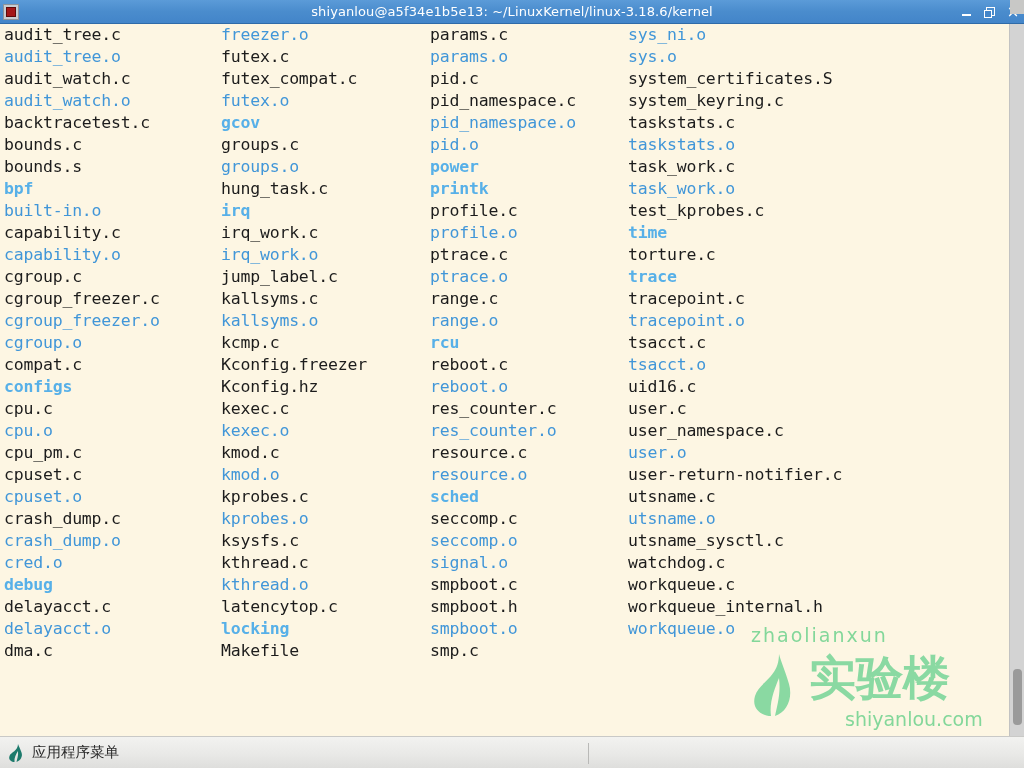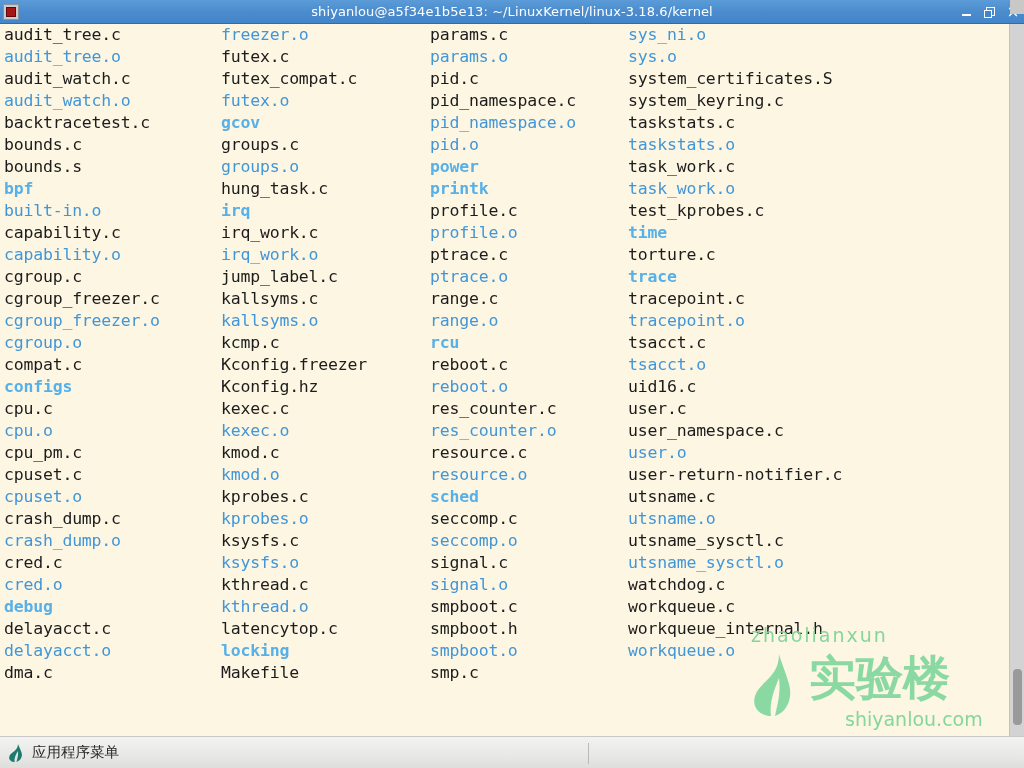--- a/index.html
+++ b/index.html
@@ -418,26 +418,20 @@
           <span class="cell c2 f-file">seccomp.c</span>
           <span class="cell c3 f-obj">utsname.o</span>
         </div>
         <div class="row">
           <span class="cell c0 f-obj">crash_dump.o</span>
           <span class="cell c1 f-file">ksysfs.c</span>
           <span class="cell c2 f-obj">seccomp.o</span>
           <span class="cell c3 f-file">utsname_sysctl.c</span>
         </div>
         <div class="row">
-          <span class="cell c0 f-file">cred.c</span>
-          <span class="cell c1 f-obj">ksysfs.o</span>
-          <span class="cell c2 f-file">signal.c</span>
-          <span class="cell c3 f-obj">utsname_sysctl.o</span>
-        </div>
-        <div class="row">
           <span class="cell c0 f-obj">cred.o</span>
           <span class="cell c1 f-file">kthread.c</span>
           <span class="cell c2 f-obj">signal.o</span>
           <span class="cell c3 f-file">watchdog.c</span>
         </div>
         <div class="row">
           <span class="cell c0 f-dir">debug</span>
           <span class="cell c1 f-obj">kthread.o</span>
           <span class="cell c2 f-file">smpboot.c</span>
           <span class="cell c3 f-file">workqueue.c</span>

